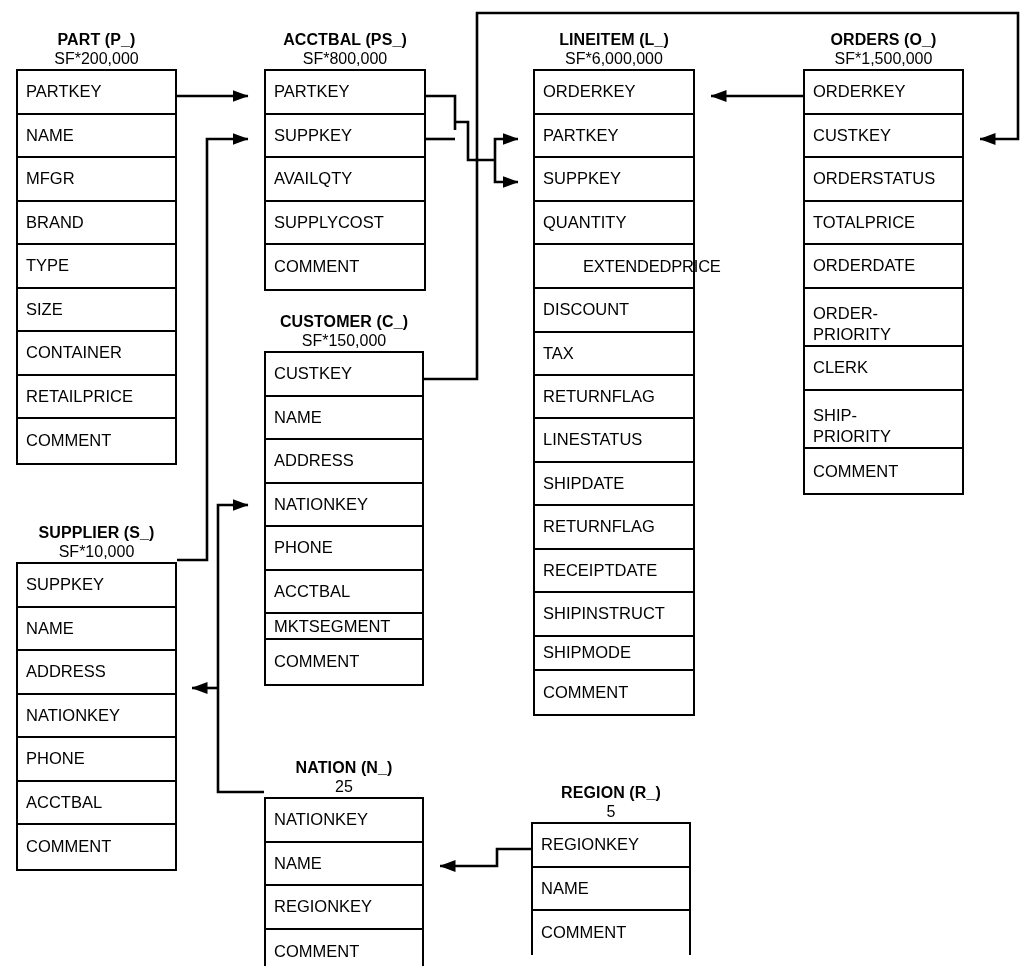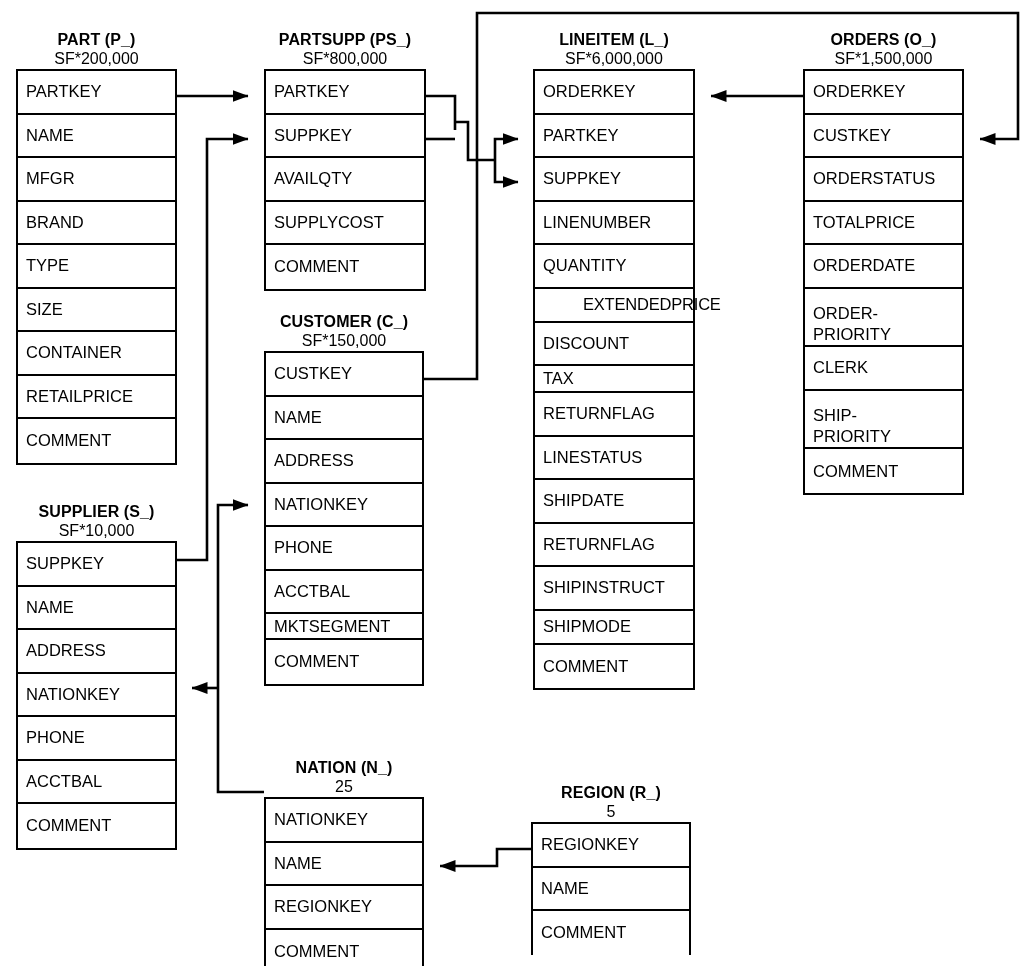--- a/index.html
+++ b/index.html
@@ -82,46 +82,46 @@
           <div class="field" style="height: 43.5px;">MFGR</div>
           <div class="field" style="height: 43.5px;">BRAND</div>
           <div class="field" style="height: 43.5px;">TYPE</div>
           <div class="field" style="height: 43.5px;">SIZE</div>
           <div class="field" style="height: 43.5px;">CONTAINER</div>
           <div class="field" style="height: 43.5px;">RETAILPRICE</div>
           <div class="field" style="height: 43.5px;">COMMENT</div>
         </div>
       </div>
       <div class="entity" style="left: 264px; top: 30px; width: 162px;">
-        <div class="ent-title">PARTSUPP (PS_)</div>
+        <div class="ent-title">ACCTBAL (PS_)</div>
         <div class="ent-card">SF*800,000</div>
         <div class="ent-box">
           <div class="field" style="height: 43.5px;">PARTKEY</div>
           <div class="field" style="height: 43.5px;">SUPPKEY</div>
           <div class="field" style="height: 43.5px;">AVAILQTY</div>
           <div class="field" style="height: 43.5px;">SUPPLYCOST</div>
           <div class="field" style="height: 43.5px;">COMMENT</div>
         </div>
       </div>
       <div class="entity" style="left: 533px; top: 30px; width: 162px;">
         <div class="ent-title">LINEITEM (L_)</div>
         <div class="ent-card">SF*6,000,000</div>
         <div class="ent-box">
           <div class="field" style="height: 43.5px;">ORDERKEY</div>
           <div class="field" style="height: 43.5px;">PARTKEY</div>
           <div class="field" style="height: 43.5px;">SUPPKEY</div>
-          <div class="field" style="height: 43.5px;">LINENUMBER</div>
           <div class="field" style="height: 43.5px;">QUANTITY</div>
-          <div class="field overflow" style="height: 34px; padding-left: 48px;">EXTENDEDPRICE</div>
+          <div class="field overflow" style="height: 44px; padding-left: 48px;">EXTENDEDPRICE</div>
           <div class="field" style="height: 43.5px;">DISCOUNT</div>
-          <div class="field" style="height: 27px;">TAX</div>
+          <div class="field" style="height: 43px;">TAX</div>
           <div class="field" style="height: 43.5px;">RETURNFLAG</div>
           <div class="field" style="height: 43.5px;">LINESTATUS</div>
           <div class="field" style="height: 43.5px;">SHIPDATE</div>
           <div class="field" style="height: 43.5px;">RETURNFLAG</div>
+          <div class="field" style="height: 43.5px;">RECEIPTDATE</div>
           <div class="field" style="height: 43.5px;">SHIPINSTRUCT</div>
           <div class="field" style="height: 34px;">SHIPMODE</div>
           <div class="field" style="height: 43.5px;">COMMENT</div>
         </div>
       </div>
       <div class="entity" style="left: 803px; top: 30px; width: 161px;">
         <div class="ent-title">ORDERS (O_)</div>
         <div class="ent-card">SF*1,500,000</div>
         <div class="ent-box">
           <div class="field" style="height: 43.5px;">ORDERKEY</div>
@@ -144,21 +144,21 @@
           <div class="field" style="height: 43.5px;">CUSTKEY</div>
           <div class="field" style="height: 43.5px;">NAME</div>
           <div class="field" style="height: 43.5px;">ADDRESS</div>
           <div class="field" style="height: 43.5px;">NATIONKEY</div>
           <div class="field" style="height: 43.5px;">PHONE</div>
           <div class="field" style="height: 43.5px;">ACCTBAL</div>
           <div class="field" style="height: 26px;">MKTSEGMENT</div>
           <div class="field" style="height: 43.5px;">COMMENT</div>
         </div>
       </div>
-      <div class="entity" style="left: 16px; top: 502px; width: 161px;">
+      <div class="entity" style="left: 16px; top: 523px; width: 161px;">
         <div class="ent-title">SUPPLIER (S_)</div>
         <div class="ent-card">SF*10,000</div>
         <div class="ent-box">
           <div class="field" style="height: 43.5px;">SUPPKEY</div>
           <div class="field" style="height: 43.5px;">NAME</div>
           <div class="field" style="height: 43.5px;">ADDRESS</div>
           <div class="field" style="height: 43.5px;">NATIONKEY</div>
           <div class="field" style="height: 43.5px;">PHONE</div>
           <div class="field" style="height: 43.5px;">ACCTBAL</div>
           <div class="field" style="height: 43.5px;">COMMENT</div>

